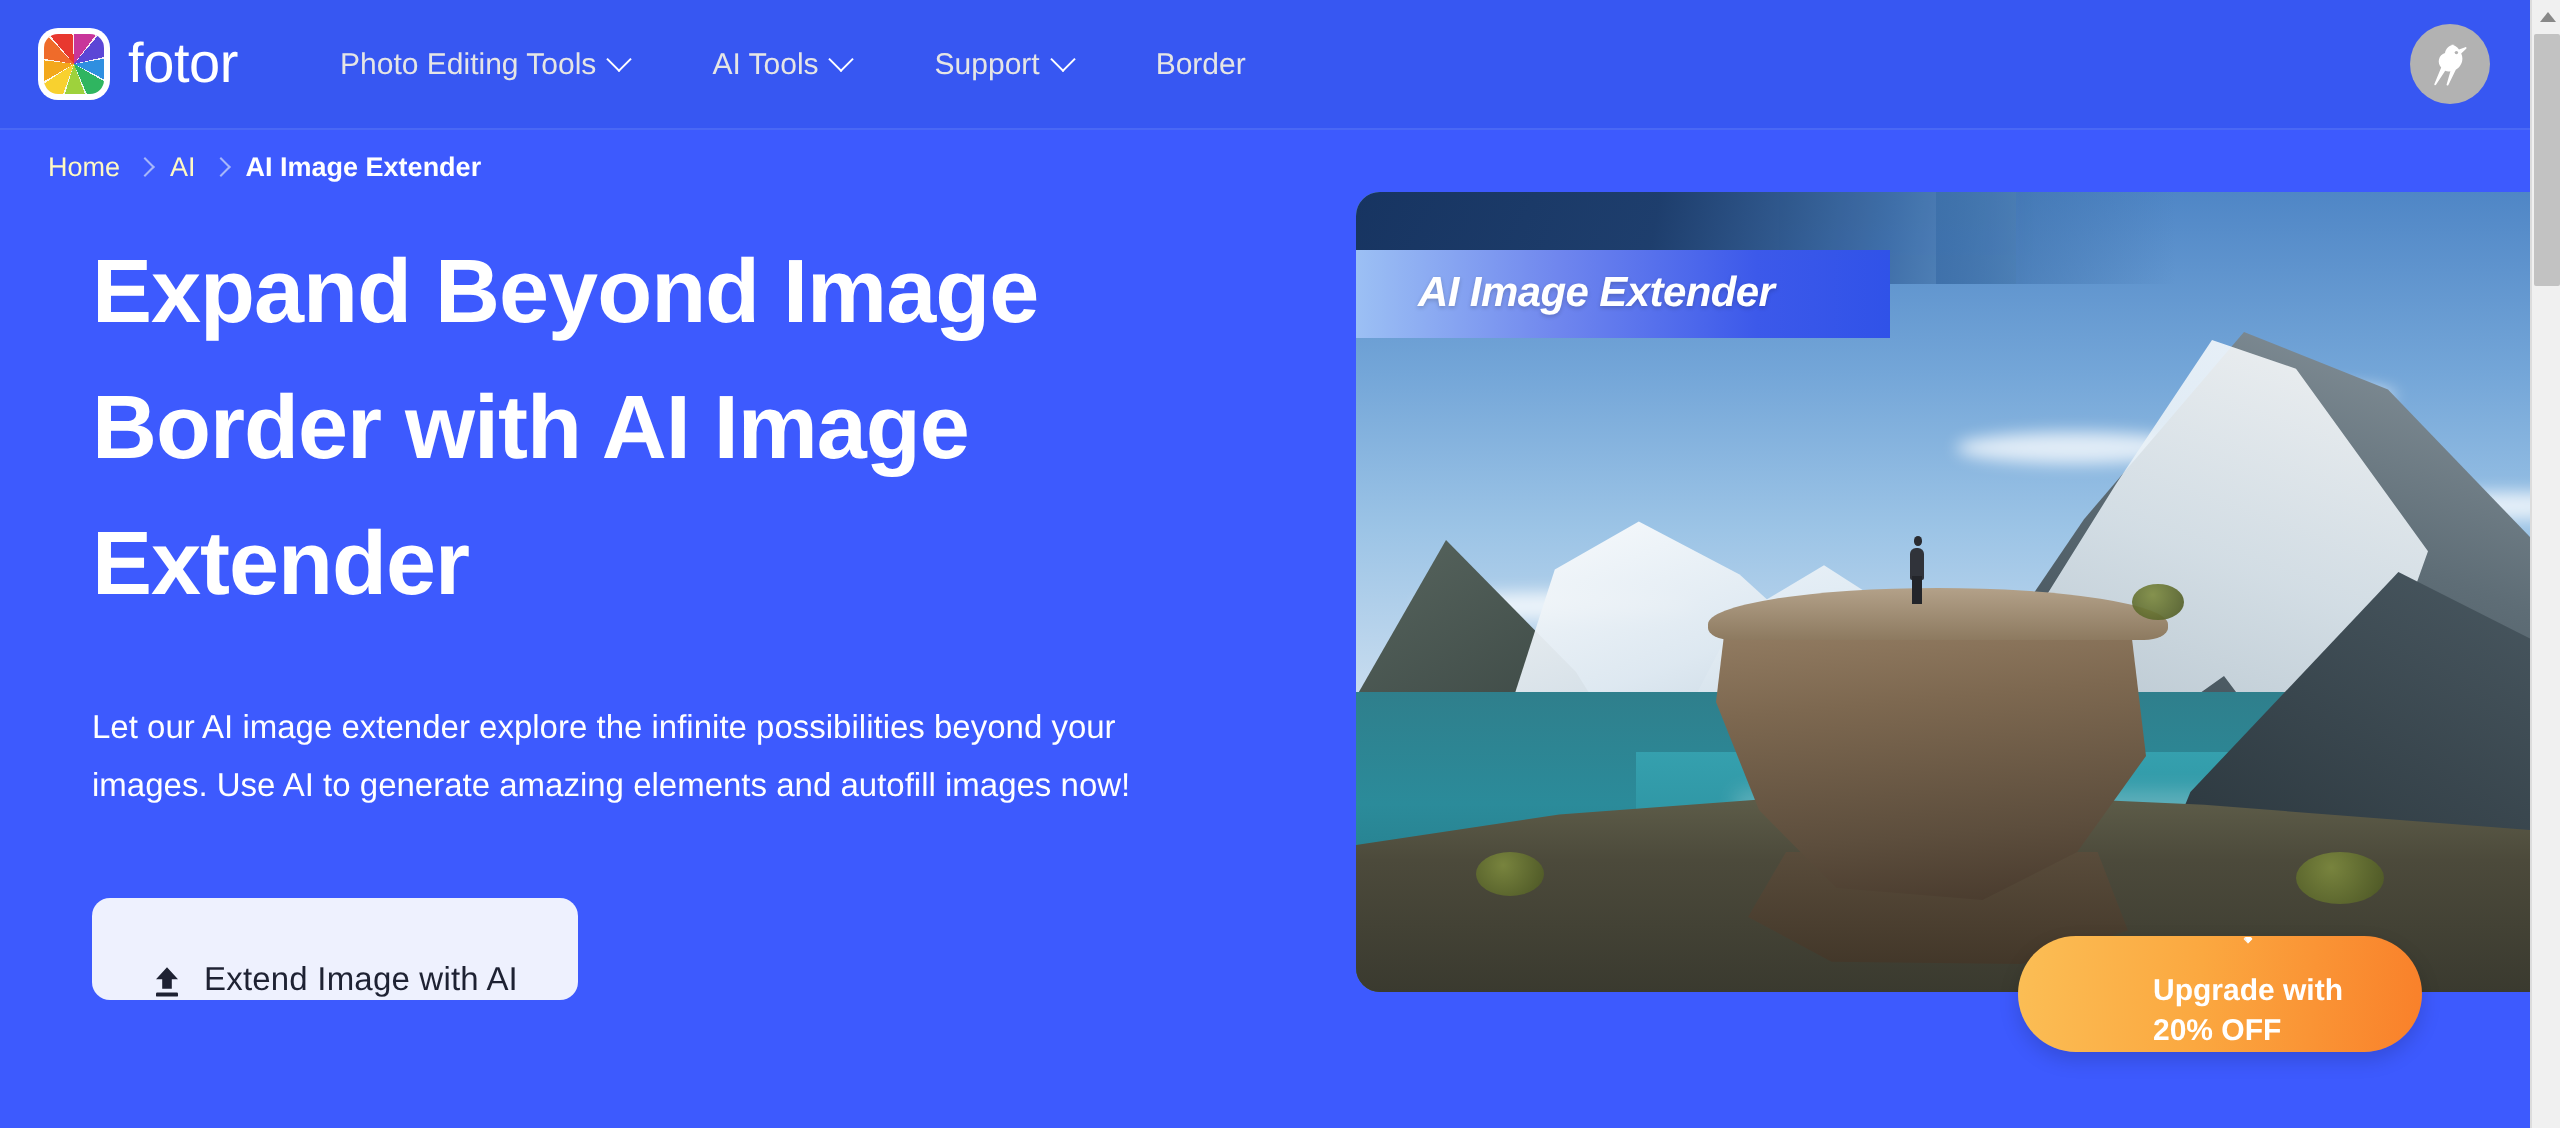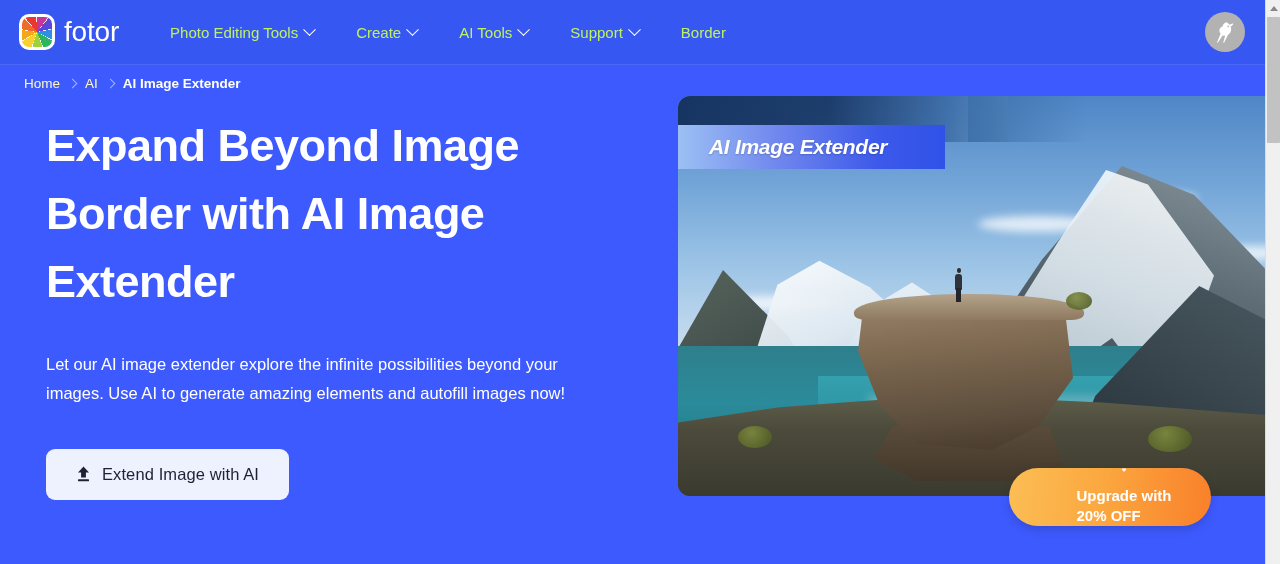--- a/index.html
+++ b/index.html
@@ -94,21 +94,21 @@
     line-height: 1;
   }
 
   .nav-items {
     display: flex;
     align-items: center;
     gap: 0;
   }
 
   .nav-item {
-    color: #bef264;
+    color: #e5e5e5;
     font-size: 15px;
     font-weight: 500;
     padding: 8px 21px;
     display: flex;
     align-items: center;
     gap: 7px;
     cursor: pointer;
     white-space: nowrap;
   }
 
@@ -183,21 +183,21 @@
   }
 
   .cta {
     margin-top: 41px;
     width: 243px;
     height: 51px;
     background: #eef1fe;
     border: none;
     border-radius: 9px;
     display: flex;
-    align-items: center;
+    align-items: flex-end;
     justify-content: center;
     gap: 11px;
     cursor: pointer;
     font-family: inherit;
   }
   .cta-label {
     color: #1e2233;
     font-size: 16.5px;
     font-weight: 400;
     letter-spacing: .1px;
@@ -474,24 +474,20 @@
       <span class="brand-name">fotor</span>
     </div>
 
     <div class="nav-items">
 
       <div class="nav-item">
         <span>Photo Editing Tools</span>
         <i class="chev"></i>
       </div>
 
-      <div class="nav-item">
-        <span>Create</span>
-        <i class="chev"></i>
-      </div>
 
       <div class="nav-item">
         <span>AI Tools</span>
         <i class="chev"></i>
       </div>
 
 
       <div class="nav-item">
         <span>Support</span>
         <i class="chev"></i>

